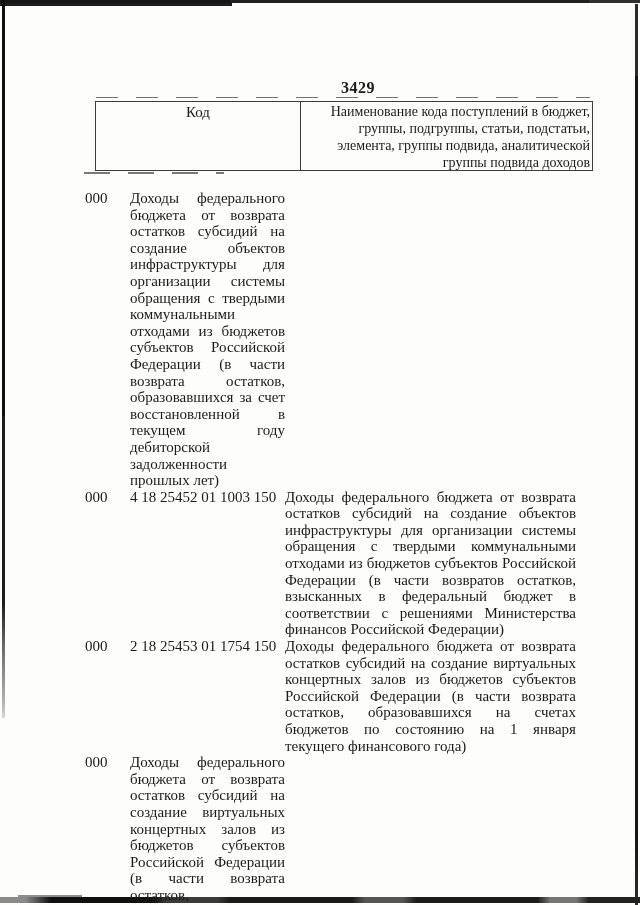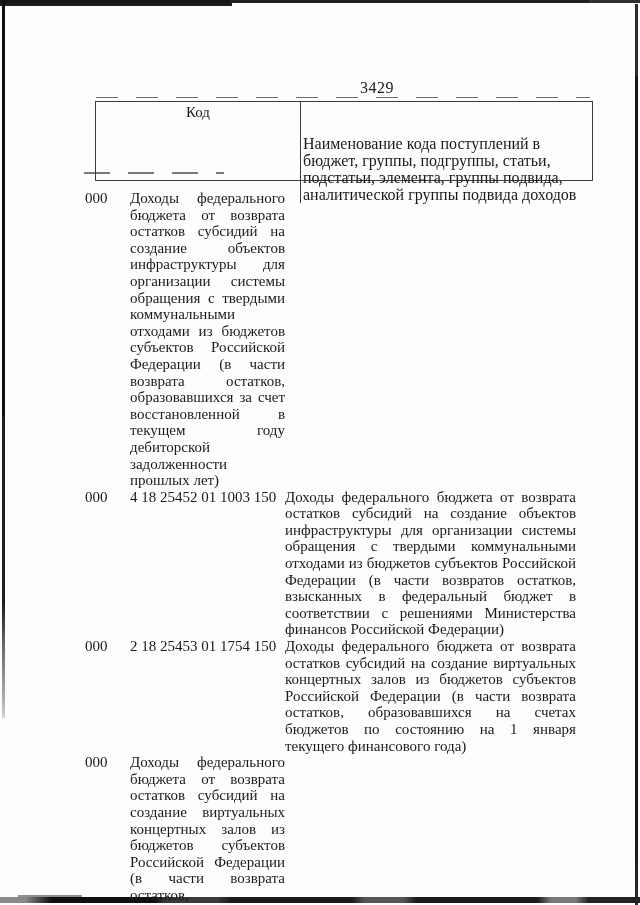--- a/index.html
+++ b/index.html
@@ -27,43 +27,42 @@
   .edge-bottom { left: 0; top: 897px; width: 640px; height: 6px;
     background: linear-gradient(90deg, #8a8a8a 0 4%, #101010 8% 24%, #3a3a3a 26% 34%, #1a1a1a 36% 55%, #555 57% 63%, #1c1c1c 65% 84%, #777 86% 90%, #222 92% 100%); }
   .edge-bottom-2 { left: 18px; top: 895px; width: 64px; height: 2px; background: #8f8f8f; }
   .dash-above-table { left: 96px; top: 97px; width: 494px; height: 1px;
     background: repeating-linear-gradient(90deg, #6f6f6f 0 22px, transparent 22px 40px); }
   .dash-below-header { left: 84px; top: 172px; width: 140px; height: 2px;
     background: repeating-linear-gradient(90deg, #7a7a7a 0 26px, transparent 26px 44px); }
 
   
   .page-number {
-    position: absolute; left: 360px; top: 79px;
-    font-size: 16px; letter-spacing: 0.5px;
+    position: absolute; left: 341px; top: 79px;
+    font-size: 16px; letter-spacing: 0.5px; font-weight: bold;
   }
   .codes-table-header {
     position: absolute; left: 95px; top: 101px;
-    width: 498px; height: 80px;
+    width: 498px; height: 70px;
     box-sizing: border-box;
     border: 1px solid #3c3c3c;
     display: grid;
     grid-template-columns: 205px 1fr;
   }
   .th-code {
     box-sizing: border-box;
     border-right: 1px solid #3c3c3c;
     text-align: center;
     font-size: 15px; line-height: 17px;
     padding-top: 2px;
   }
   .th-name {
-    text-align: left;
-    font-size: 16px; line-height: 17px;
+    text-align: right;
+    font-size: 14px; line-height: 17px;
     padding: 1px 2px 0 2px;
-    margin-top: 32px;
   }
   .table-body {
     position: absolute; left: 78px; top: 190px;
     width: 498px;
     font-size: 15px; line-height: 16.6px;
   }
   .trow {
     display: grid;
     grid-template-columns: 52px 155px 1fr;
     align-items: start;

